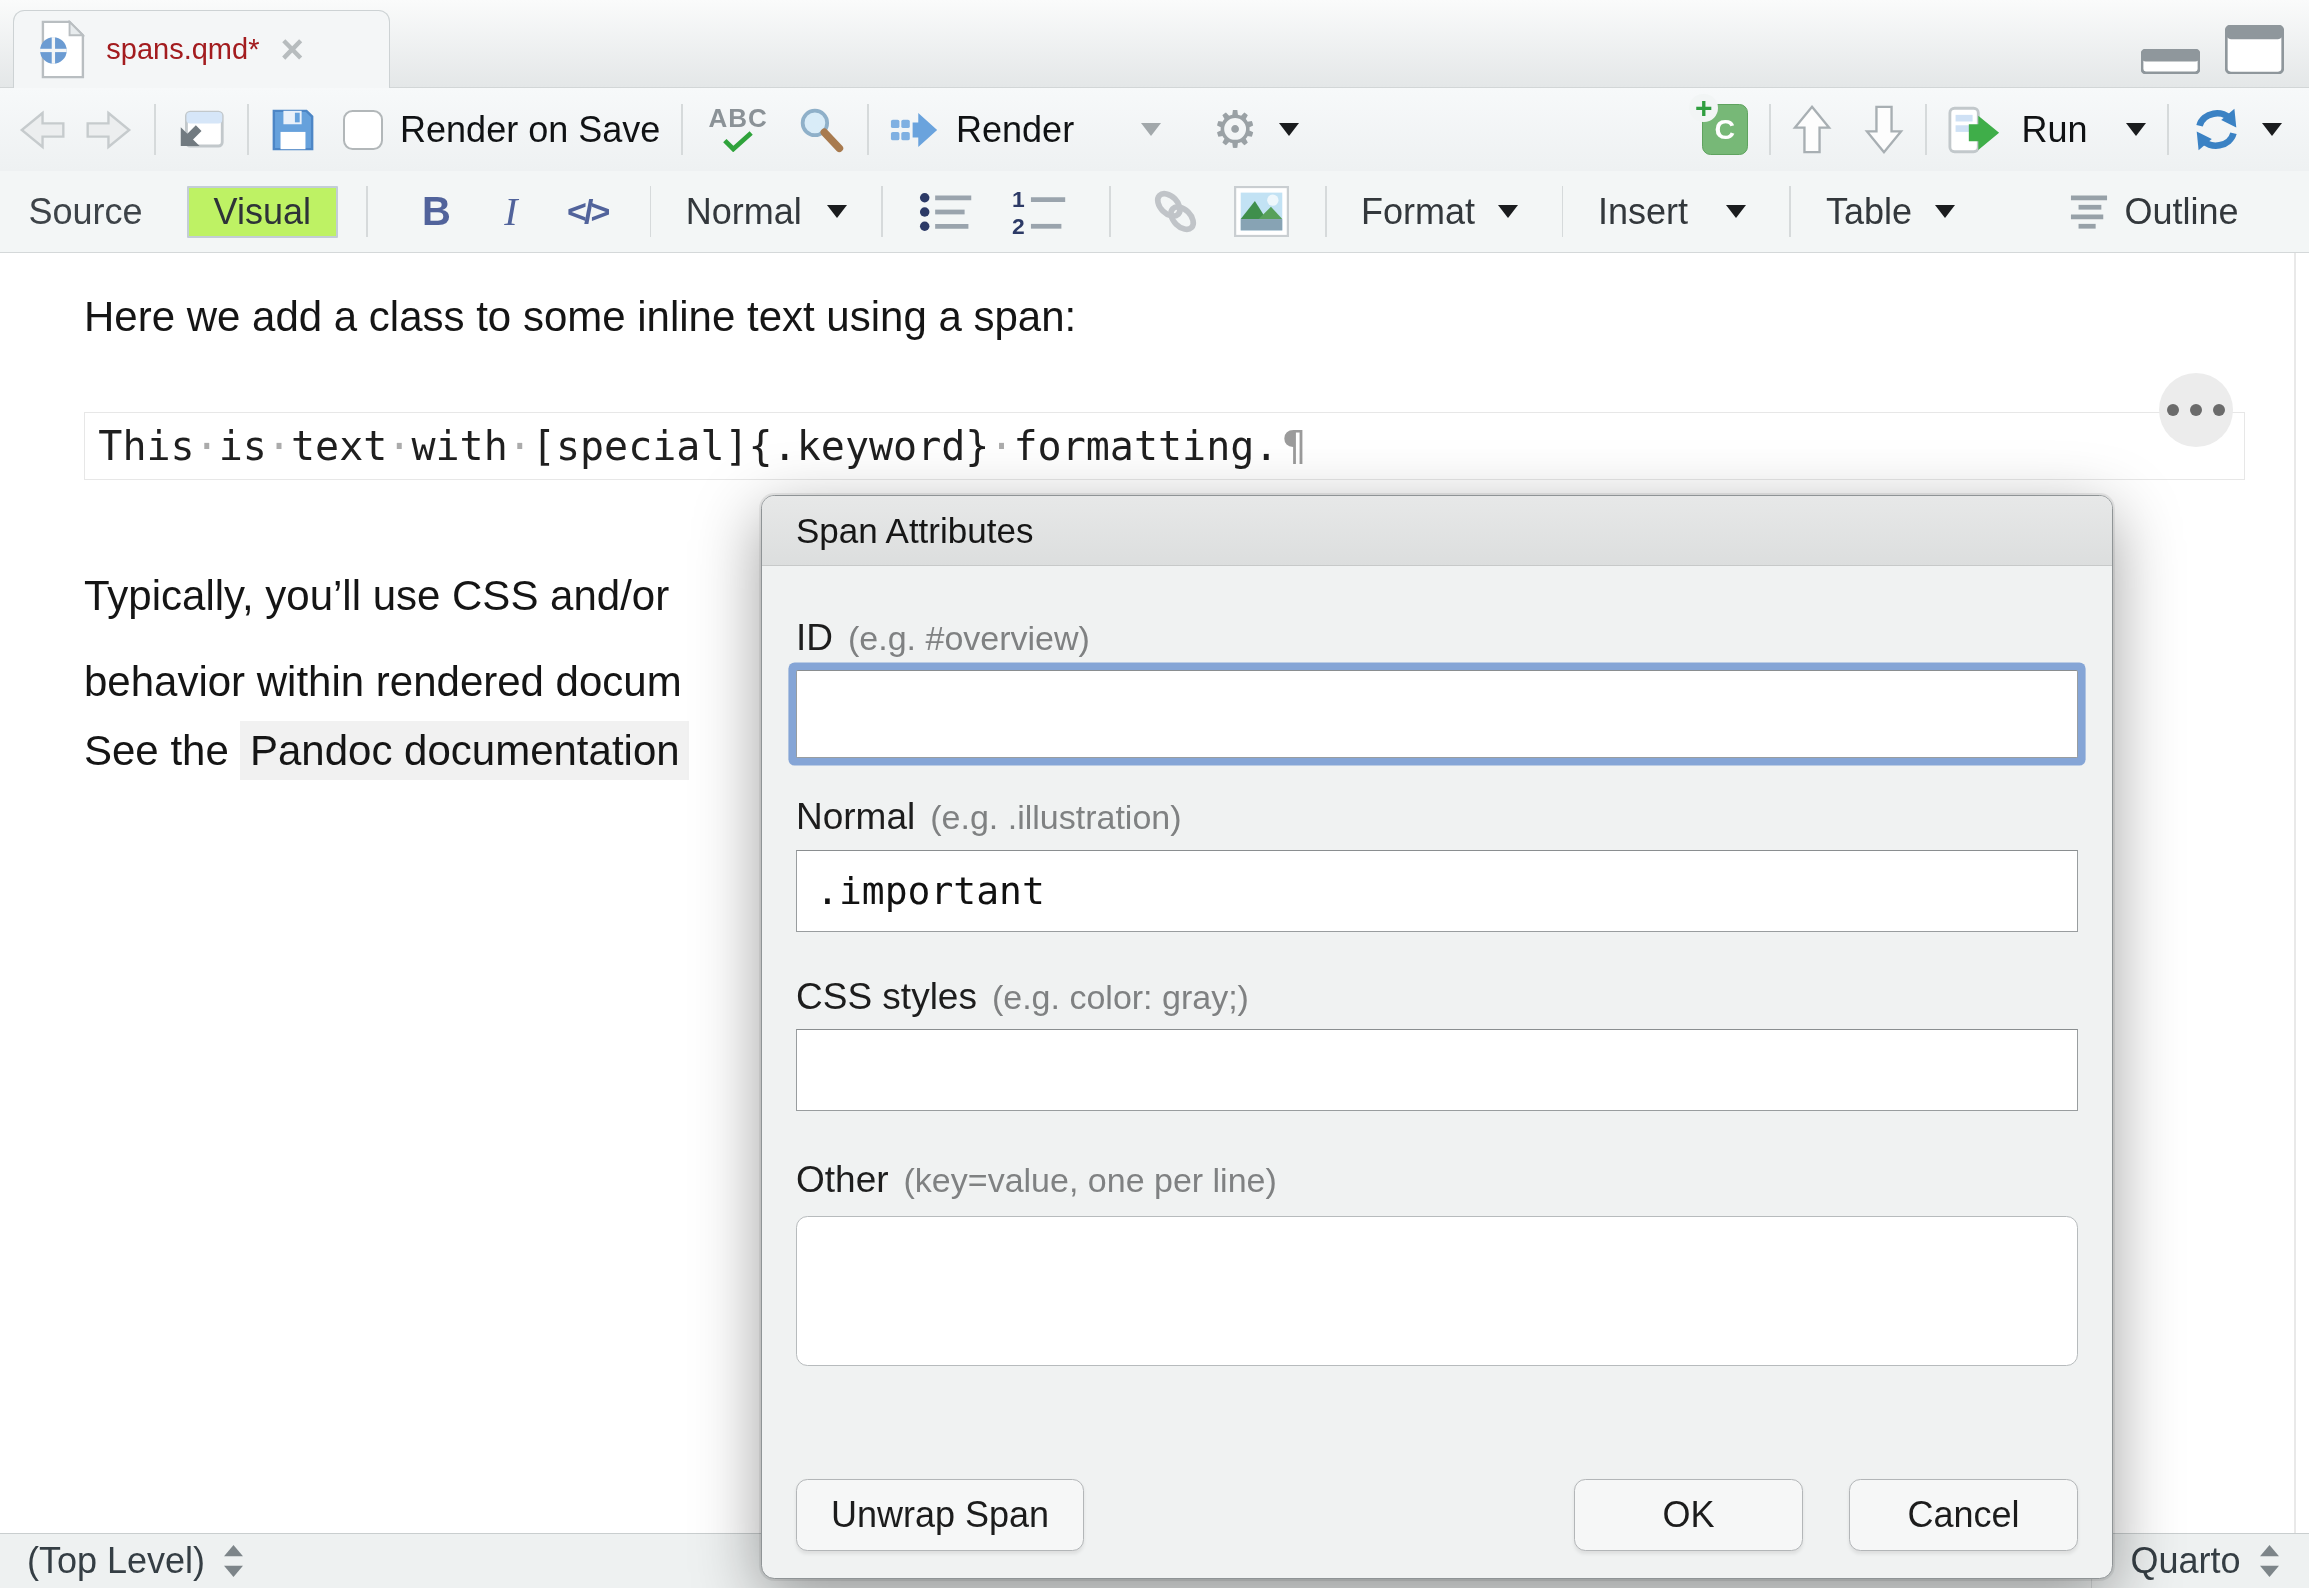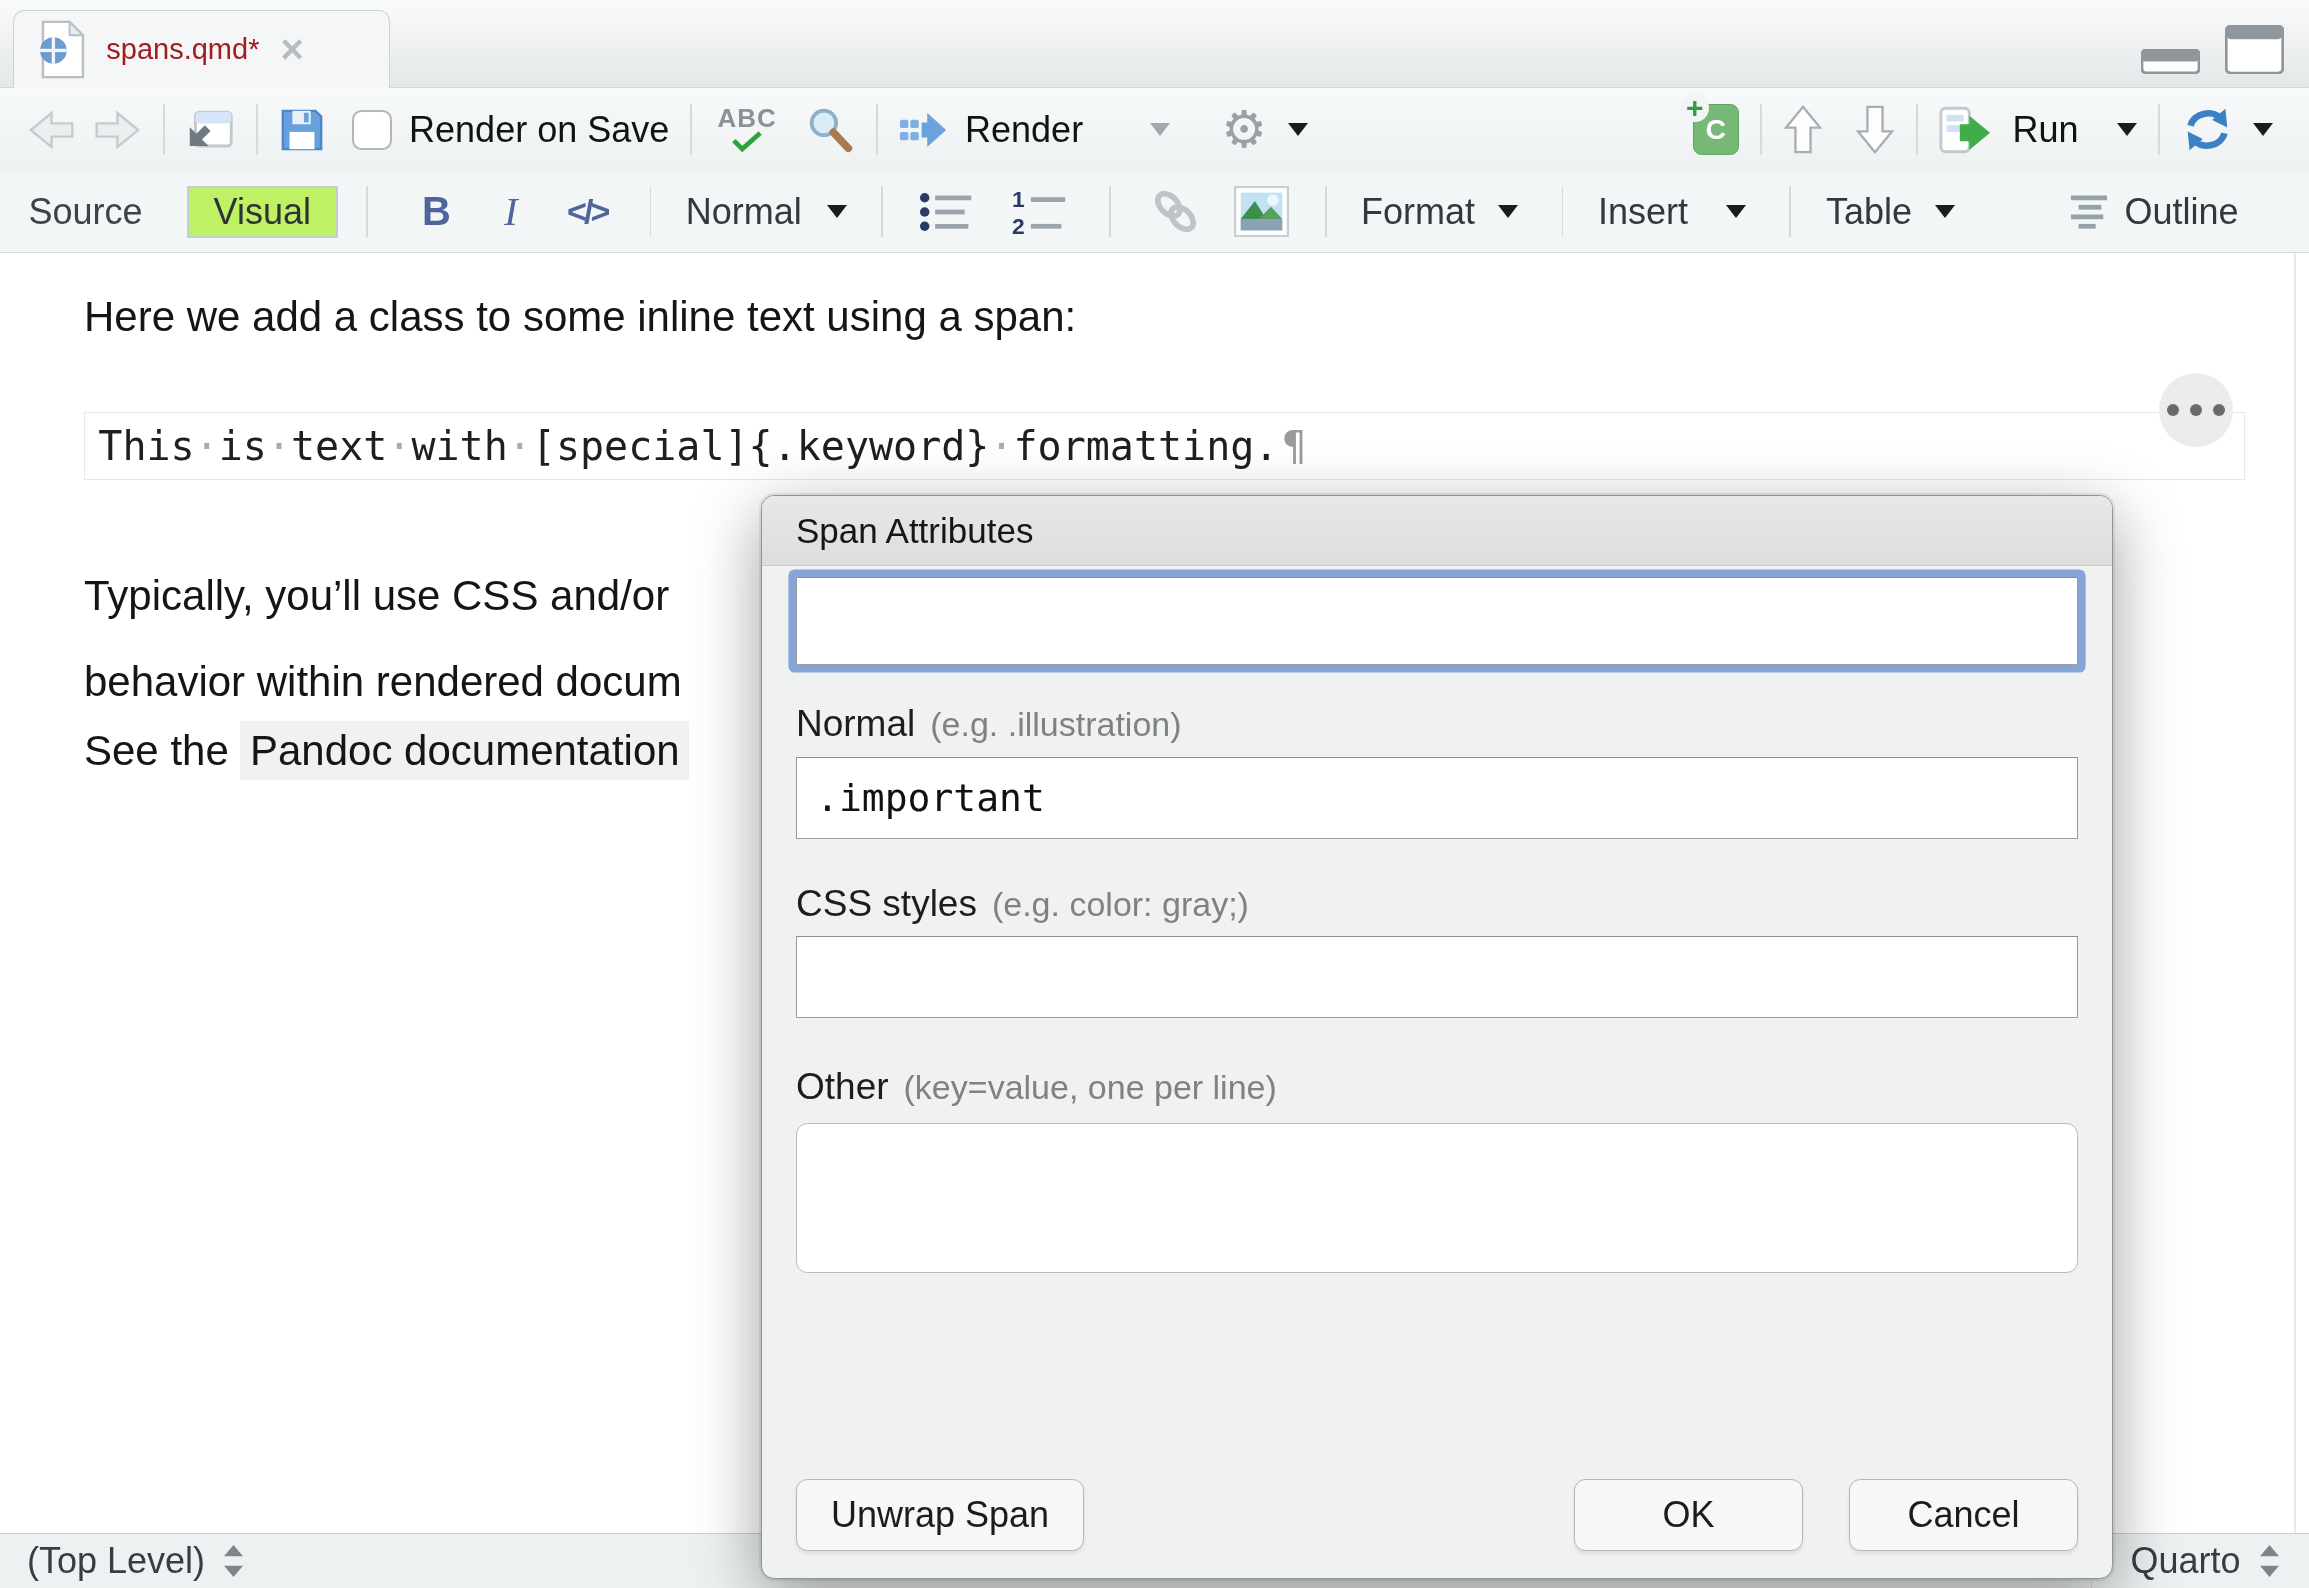--- a/index.html
+++ b/index.html
@@ -13,21 +13,21 @@
   .tab { position:absolute; left:13.3px; top:9.5px; height:78px; width:377px;
     background:#f4f6f7; border:1.9px solid #cdd2d4; border-bottom:none;
     border-radius:11.4px 11.4px 0 0; display:flex; align-items:center; padding:0 23px; gap:21px; }
   .tab-label { font-size:29px; color:#a31c1f; white-space:nowrap; }
   .tab-close { font-size:40px; font-weight:bold; color:#b7bcbe; line-height:1; }
   .win-controls { position:absolute; right:25px; top:25px; display:flex; gap:25px; align-items:flex-end; }
 
   
   .toolbar1 { position:absolute; left:0; top:88px; width:100%; height:84px;
     background:linear-gradient(#f7f9fa,#eef1f2); border-bottom:1.9px solid #d6dadb;
-    display:flex; align-items:center; padding:0 27px; }
+    display:flex; align-items:center; padding:0 18px; }
   .toolbar2 { position:absolute; left:0; top:171px; width:100%; height:82px;
     background:#f3f6f6; border-bottom:1.9px solid #d4d8d9;
     display:flex; align-items:center; padding:0 28.5px; }
   .vsep { width:1.9px; height:51px; background:#d6dadb; margin:0 21px; flex:none; }
   .tb-label { font-size:36px; color:#101214; white-space:nowrap; }
   .caret { width:0; height:0; border-left:10.5px solid transparent; border-right:10.5px solid transparent;
     border-top:13.3px solid #1a1c1e; flex:none; }
   .caret.gray { border-top-color:#a2a8ab; }
   .tbtn { display:flex; align-items:center; flex:none; }
   .checkbox { width:40px; height:40px; border:2.9px solid #b2b7b9; border-radius:9.5px; background:#fff; flex:none; }
@@ -335,20 +335,24 @@
         <polygon points="12,2 22,14 2,14" fill="#7d8589"></polygon>
         <polygon points="2,24 22,24 12,36" fill="#7d8589"></polygon>
       </svg>
     </div>
   </div>
 
   <div class="dialog">
     <div class="dlg-title">Span Attributes</div>
     <div class="dlg-body">
 
+      <div class="fld-label m1">
+        <span class="lname">ID</span>
+        <span class="lhint">(e.g. #overview)</span>
+      </div>
       <input class="txt txt-id" type="text" value="" style="">
 
       <div class="fld-label m2">
         <span class="lname">Normal</span>
         <span class="lhint">(e.g. .illustration)</span>
       </div>
       <input class="txt txt-line" type="text" value=".important" style="">
 
       <div class="fld-label m3">
         <span class="lname">CSS styles</span>

